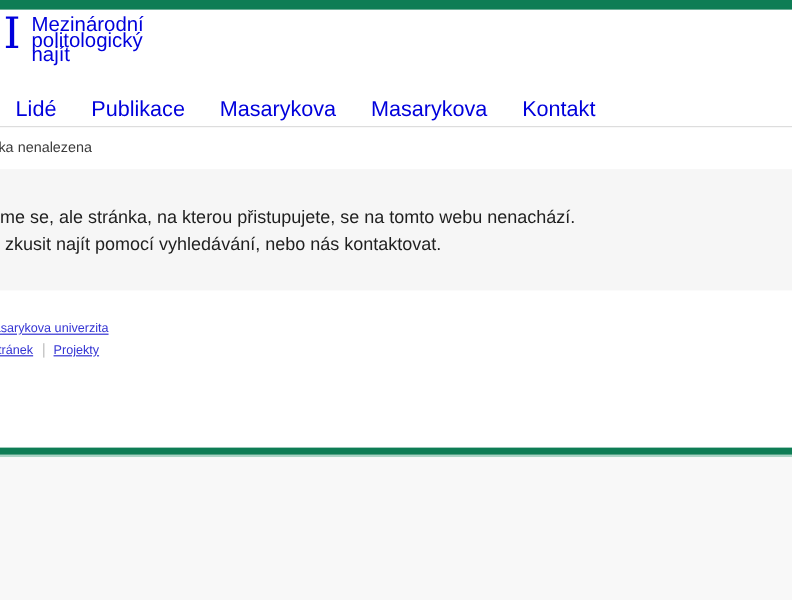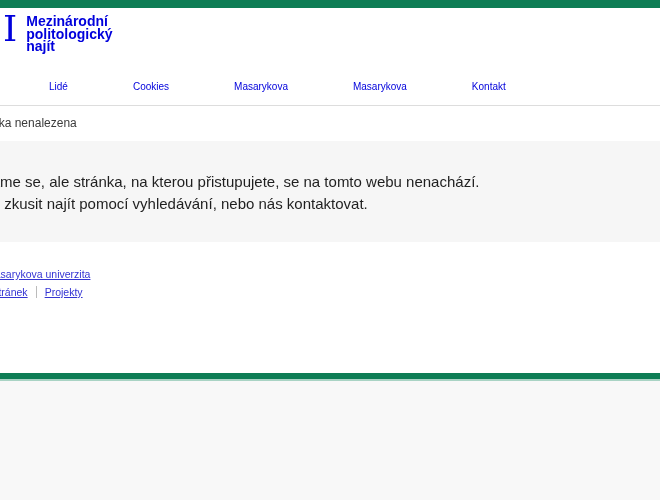--- a/index.html
+++ b/index.html
@@ -17,25 +17,25 @@
   html,body{width:660px;height:500px;overflow:hidden;background:#ffffff;
     font-family:"Liberation Sans","DejaVu Sans",sans-serif;}
   .page{position:relative;width:660px;height:500px;overflow:hidden;background:#ffffff;}
 
   .topbar{position:absolute;left:0;top:0;width:660px;height:8px;background:var(--green);}
 
   .logo{position:absolute;left:3px;top:13px;display:flex;align-items:flex-start;
     color:var(--brand-blue);text-decoration:none;cursor:pointer;}
   .logo-mark{font-family:"DejaVu Serif","Liberation Serif",serif;font-size:36px;
     line-height:32px;color:var(--brand-blue);}
-  .logo-text{margin-left:9px;padding-top:2px;font-size:14px;font-weight:bold;
+  .logo-text{margin-left:9px;padding-top:2px;font-size:17px;font-weight:normal;
     line-height:12.5px;color:var(--brand-blue);}
 
   .nav{position:absolute;left:13px;top:81px;display:flex;gap:29px;}
-  .nav a{font-size:10px;color:var(--brand-blue);text-decoration:none;cursor:pointer;margin-left:36px;}
+  .nav a{font-size:18px;color:var(--brand-blue);text-decoration:none;cursor:pointer;}
 
   .header-divider{position:absolute;left:0;top:105px;width:660px;height:1px;
     background:var(--divider-gray);}
 
   .breadcrumb{position:absolute;left:-30px;top:116px;font-size:12px;color:var(--text-mid);
     white-space:nowrap;}
 
   .message-panel{position:absolute;left:0;top:141px;width:660px;height:101px;
     background:var(--panel-gray);}
   .message{position:absolute;left:-60px;top:30px;font-size:15px;line-height:22px;
@@ -66,21 +66,21 @@
     <span class="logo-mark">I</span>
     <span class="logo-text">
       <span>Mezinárodní</span><br>
       <span>politologický</span><br>
       <span>najít</span>
     </span>
   </a>
 
   <nav class="nav">
     <a>Lidé</a>
-    <a>Cookies</a>
+    <a>Publikace</a>
     <a>Masarykova</a>
     <a>Masarykova</a>
     <a>Kontakt</a>
   </nav>
 
   <div class="header-divider"></div>
 
   <div class="breadcrumb">Stránka nenalezena</div>
 
   <div class="message-panel">

